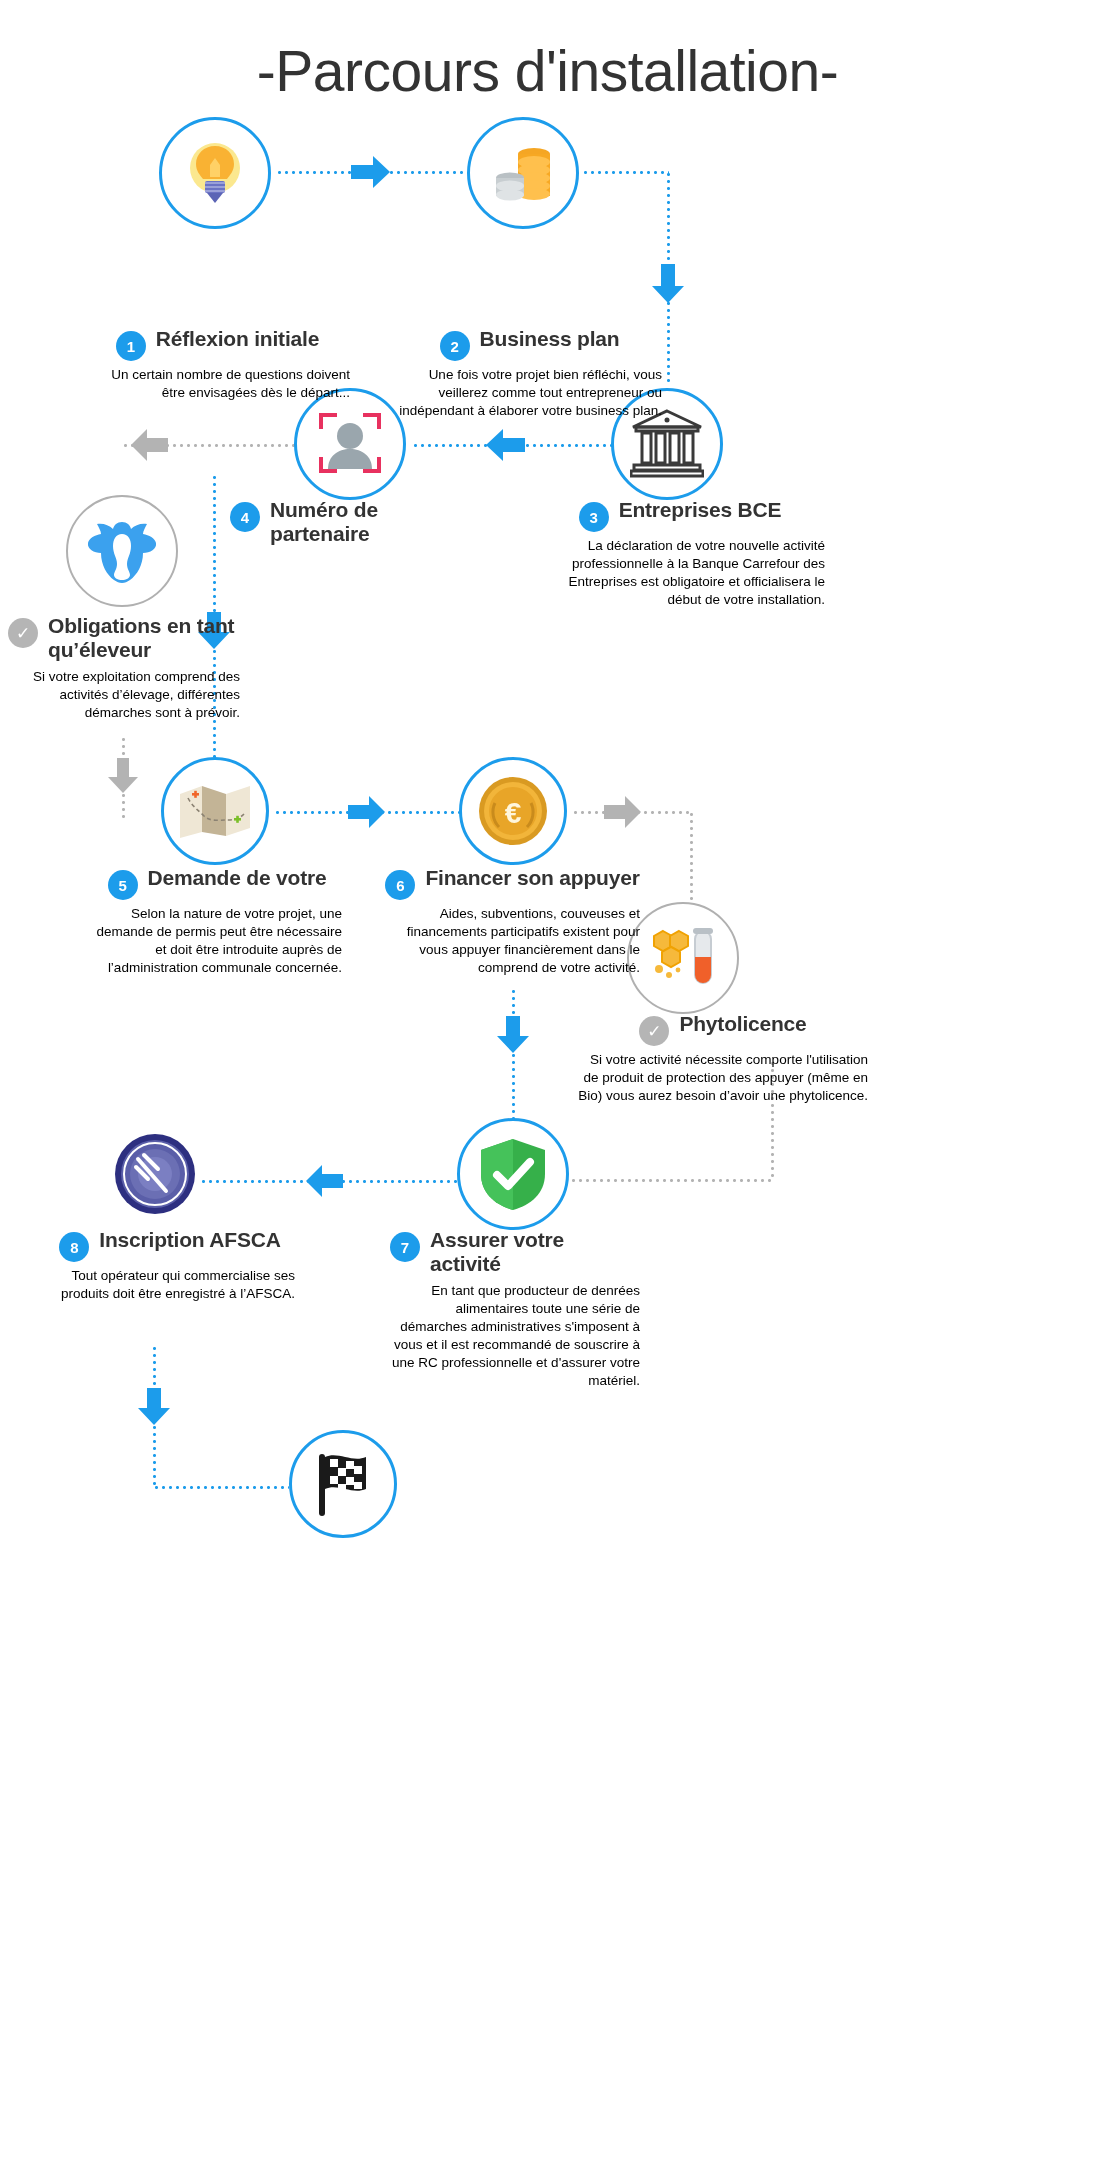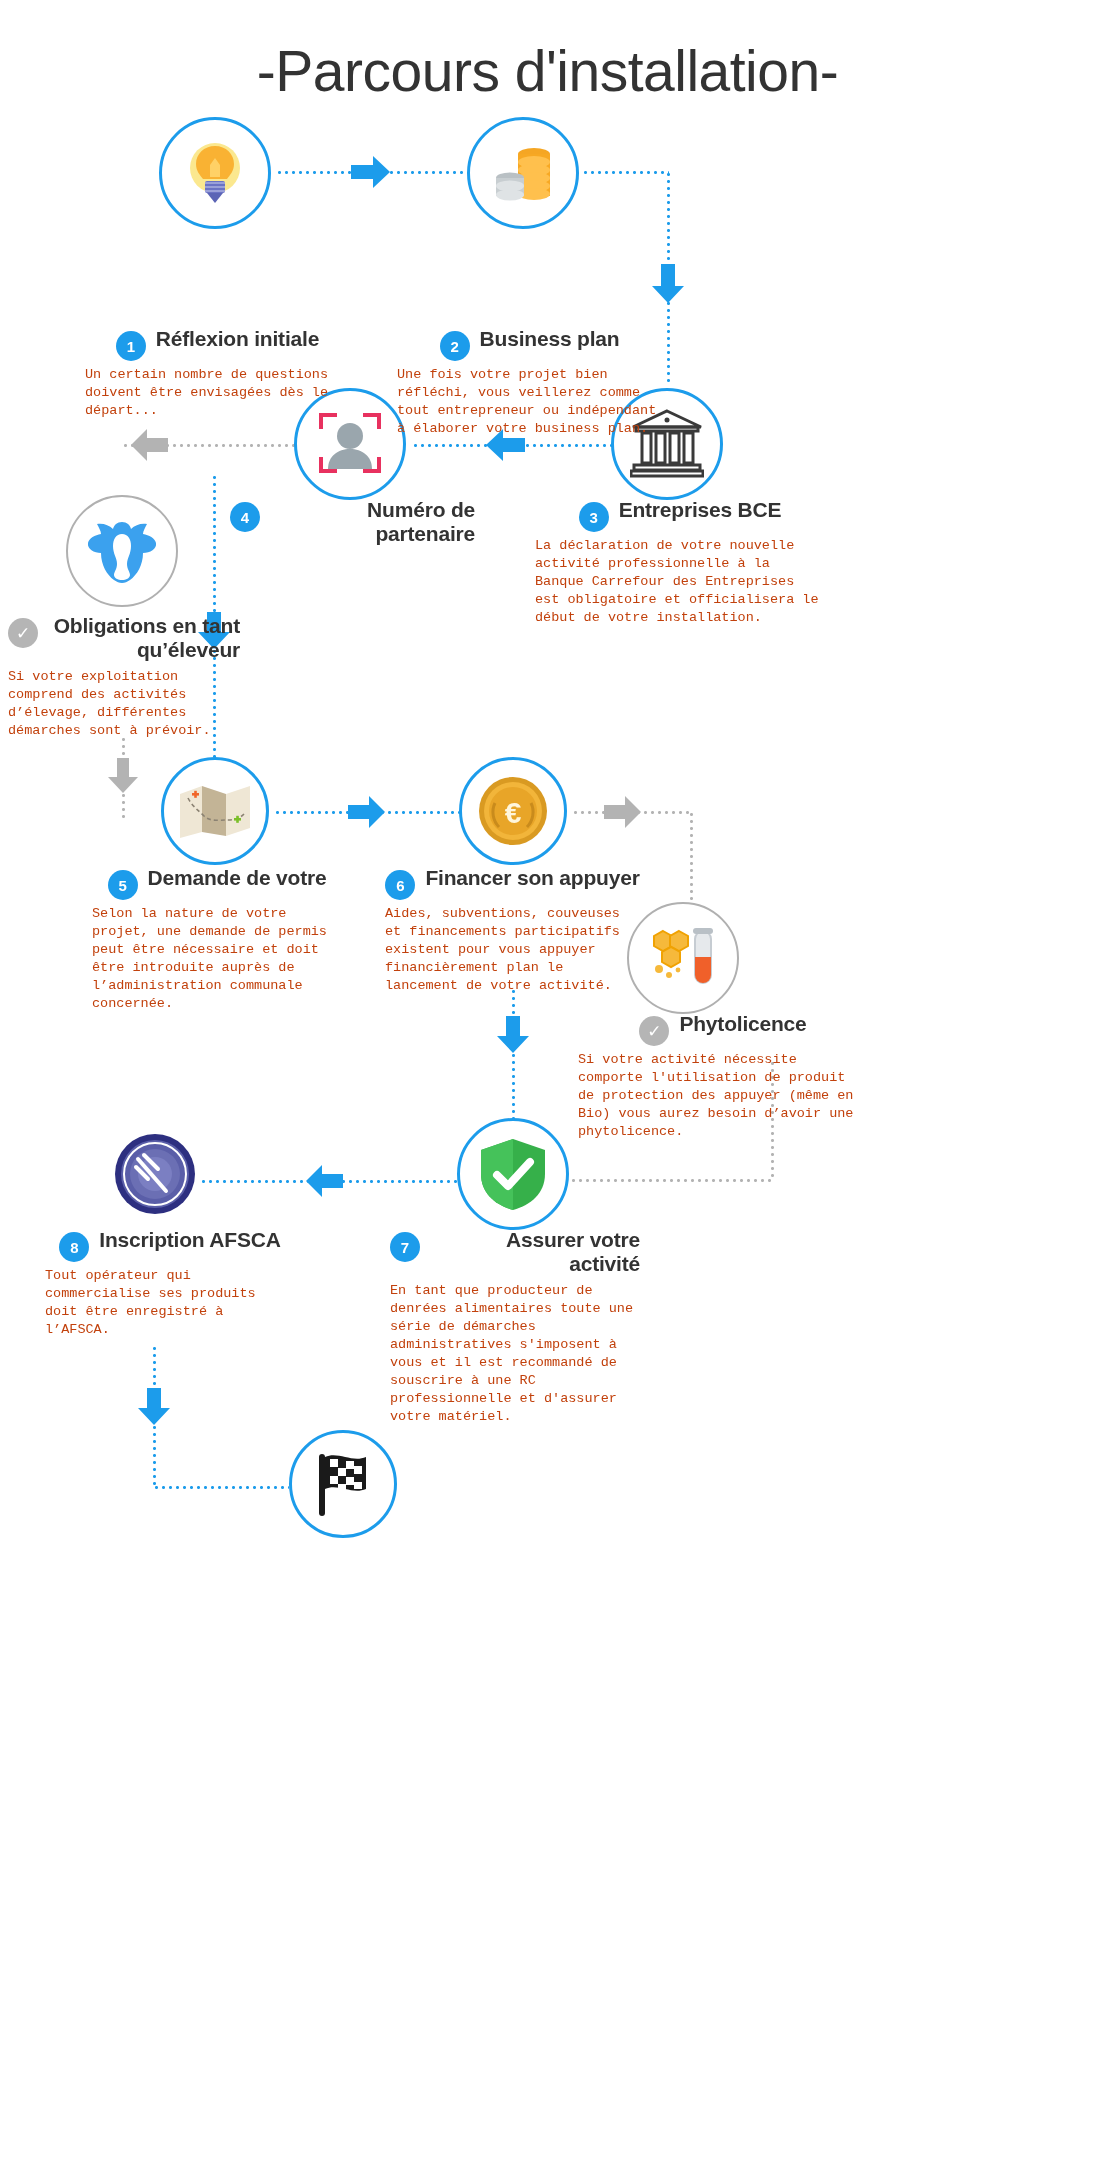--- a/index.html
+++ b/index.html
@@ -75,29 +75,28 @@
     background: #b5b5b5;
     font-size: 17px;
     font-weight: 400;
   }
   .block-title {
     font-size: 21px;
     font-weight: 700;
     color: #333333;
     line-height: 1.16;
     letter-spacing: -0.2px;
-    text-align: right;
+    text-align: left;
   }
   .block-desc {
     margin-top: 5px;
     font-size: 13.5px;
     line-height: 1.34;
-    color: #c2410c;
-    text-align: left;
-    font-family: Liberation Mono, monospace;
+    color: #000000;
+    text-align: right;
   }
 
   
   .dot-h {
     position: absolute;
     height: 3px;
     background-image: radial-gradient(circle, #1c9ceb 1.3px, rgba(0,0,0,0) 1.6px);
     background-size: 7px 3px;
     background-repeat: repeat-x;
   }
@@ -416,21 +415,21 @@
       <div class="block-title">Demande de votre</div>
     </div>
     <div class="block-desc">Selon la nature de votre projet, une demande de permis peut être nécessaire et doit être introduite auprès de l’administration communale concernée.</div>
   </div>
 
   <div class="block" style="left:385px; top:866px; width:255px;">
     <div class="block-head">
       <div class="badge">6</div>
       <div class="block-title">Financer son appuyer</div>
     </div>
-    <div class="block-desc">Aides, subventions, couveuses et financements participatifs existent pour vous appuyer financièrement plan le lancement de votre activité.</div>
+    <div class="block-desc">Aides, subventions, couveuses et financements participatifs existent pour vous appuyer financièrement dans le comprend de votre activité.</div>
   </div>
 
   <div class="block" style="left:578px; top:1012px; width:290px;">
     <div class="block-head">
       <div class="badge grey-check">✓</div>
       <div class="block-title">Phytolicence</div>
     </div>
     <div class="block-desc">Si votre activité nécessite comporte l'utilisation de produit de protection des appuyer (même en Bio) vous aurez besoin d’avoir une phytolicence.</div>
   </div>
 

